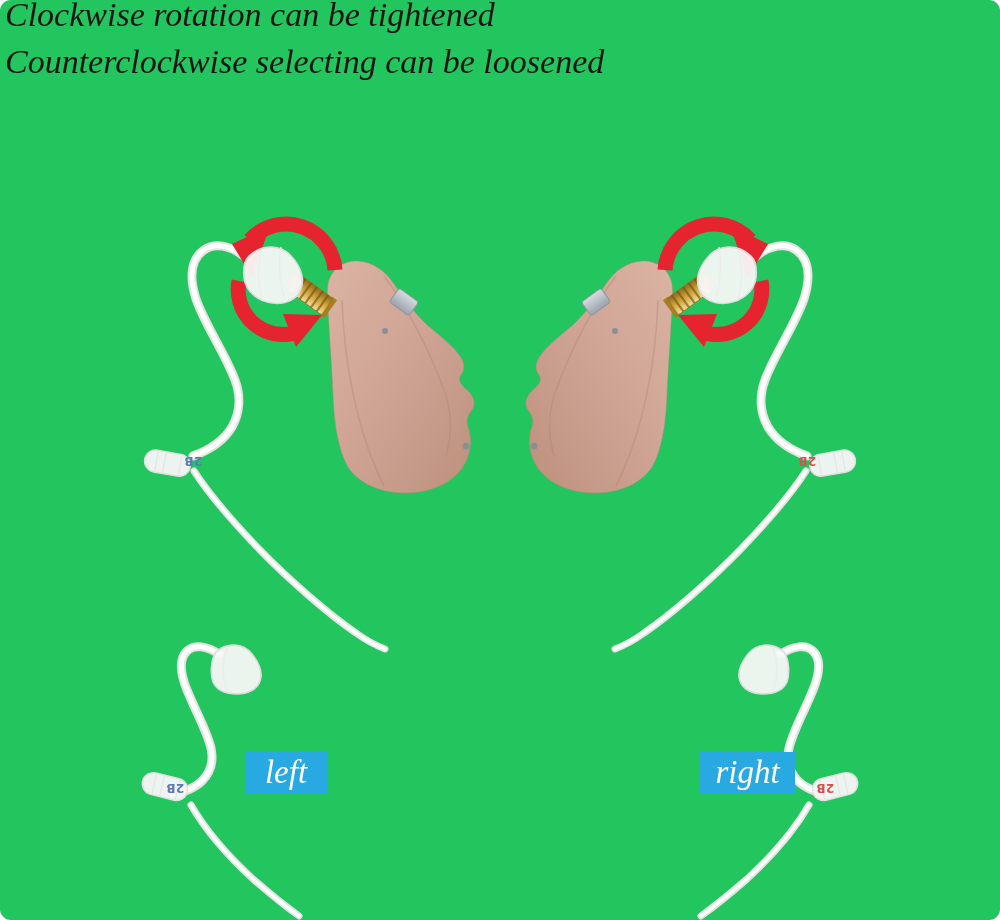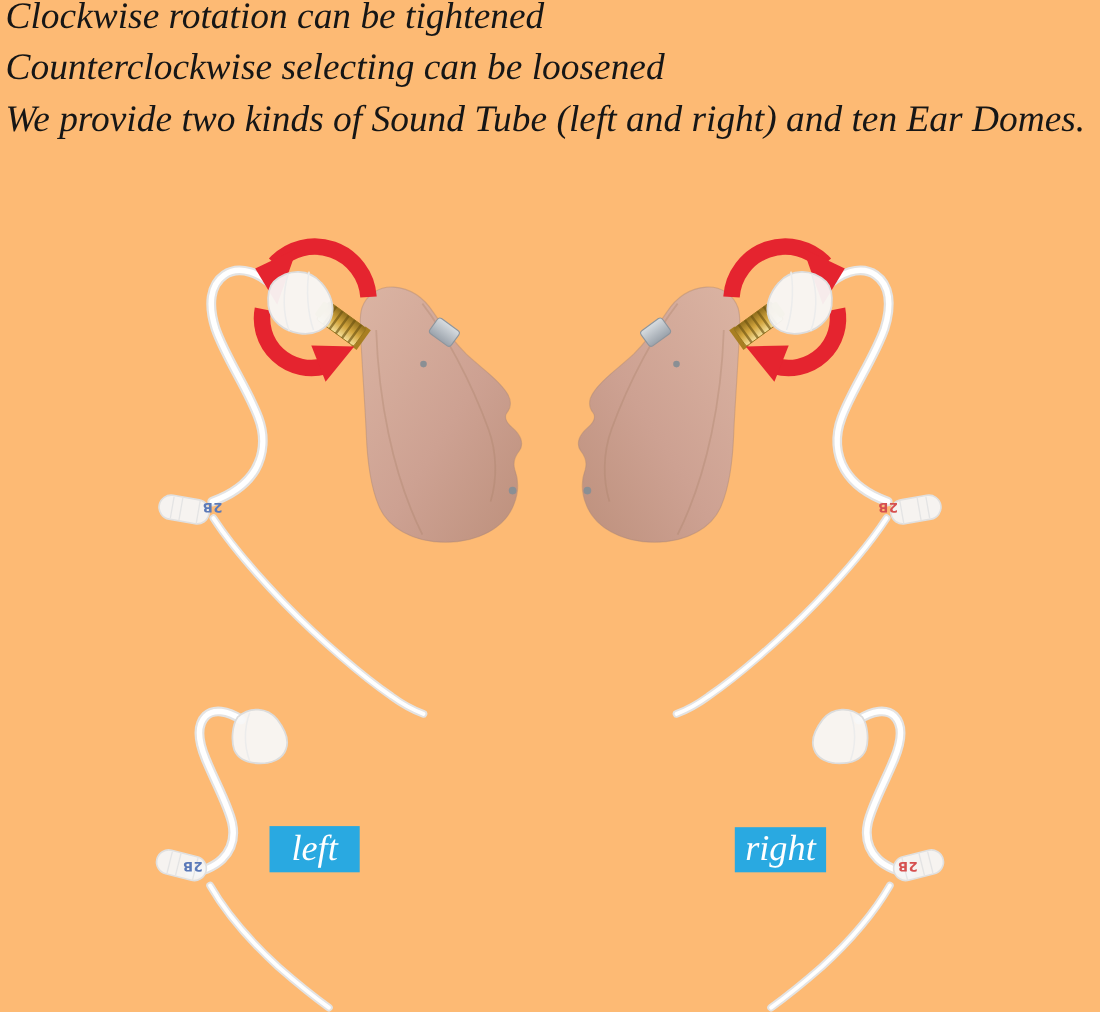--- a/index.html
+++ b/index.html
@@ -3,30 +3,30 @@
 <meta charset="utf-8">
 <style>
   :root{
     --label-bg:#29a9e1; --label-text:#ffffff; --arrow-red:#e5242f;
     --body-light:#dbb4a3; --body-mid:#cda192; --body-dark:#bd907c;
     --tube-line:#e3e3e3; --marking-blue:#5b79b8; --marking-red:#d6504f;
     --text-color:#161616;
   }
   *{margin:0;padding:0;box-sizing:border-box;}
   html,body{background:#ffffff;}
-  .canvas{position:relative;width:1000px;height:920px;background:#fdba74;overflow:hidden;
-          font-family:"Liberation Serif", serif;}
+  .canvas{position:relative;width:1000px;height:920px;background:#22c55e;overflow:hidden;
+          font-family:"Liberation Serif", serif;border-radius:11px;}
   .instructions{position:absolute;left:5px;top:-9px;font:italic 34px/47px "Liberation Serif", serif;
           color:var(--text-color);white-space:nowrap;}
   .scene{position:absolute;left:0;top:0;}
   .label{position:absolute;display:flex;align-items:center;justify-content:center;
          font:italic 33px "Liberation Serif", serif;color:var(--label-text);
          background:var(--label-bg);}
   #label-left{left:245px;top:751px;width:82px;height:42px;}
-  #label-right{left:668px;top:752px;width:83px;height:41px;}
+  #label-right{left:700px;top:752px;width:95px;height:41px;}
 
   
   .body-shape{fill:url(#bodyGrad);stroke:#b08a76;stroke-opacity:.45;stroke-width:1;}
   .seam{stroke:#a87e68;stroke-opacity:.32;stroke-width:1.6;fill:none;}
   .dot{fill:#8a8f94;}
   .tube-o{stroke:var(--tube-line);stroke-width:9;fill:none;stroke-linecap:round;}
   .tube-i{stroke:#ffffff;stroke-width:5;fill:none;stroke-linecap:round;}
   .tail-o{stroke:var(--tube-line);stroke-width:7;fill:none;stroke-linecap:round;}
   .tail-i{stroke:#ffffff;stroke-width:3.5;fill:none;stroke-linecap:round;}
   .dome{fill:#f8f8f8;fill-opacity:.94;stroke:#dcdcdc;stroke-width:1.6;}
@@ -41,21 +41,20 @@
   .mark-red{fill:var(--marking-red);}
 </style>
 </head>
 <body>
 
 <div class="canvas">
 
   <div class="instructions">
     <div>Clockwise rotation can be tightened</div>
     <div>Counterclockwise selecting can be loosened</div>
-    <div>We provide two kinds of Sound Tube (left and right) and ten Ear Domes.</div>
   </div>
 
   <svg class="scene" width="1000" height="920" viewBox="0 0 1000 920">
     <defs>
       <linearGradient id="bodyGrad" x1="0" y1="0" x2="1" y2="1">
         <stop offset="0" style="stop-color:var(--body-light)"></stop>
         <stop offset="0.55" style="stop-color:var(--body-mid)"></stop>
         <stop offset="1" style="stop-color:var(--body-dark)"></stop>
       </linearGradient>
       <linearGradient id="goldGrad" x1="0" y1="0" x2="0" y2="1">

